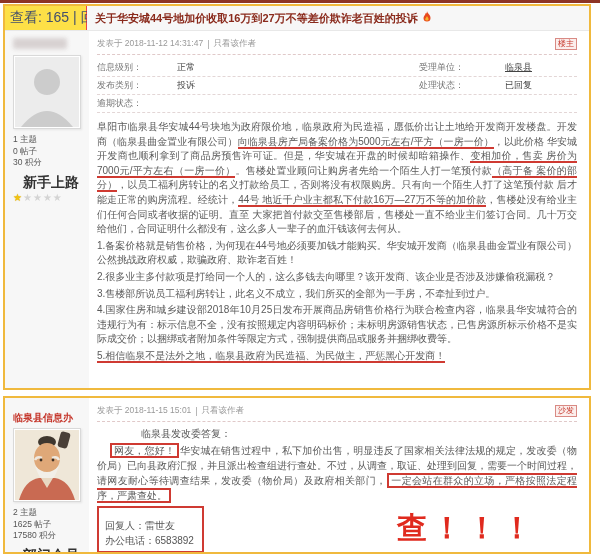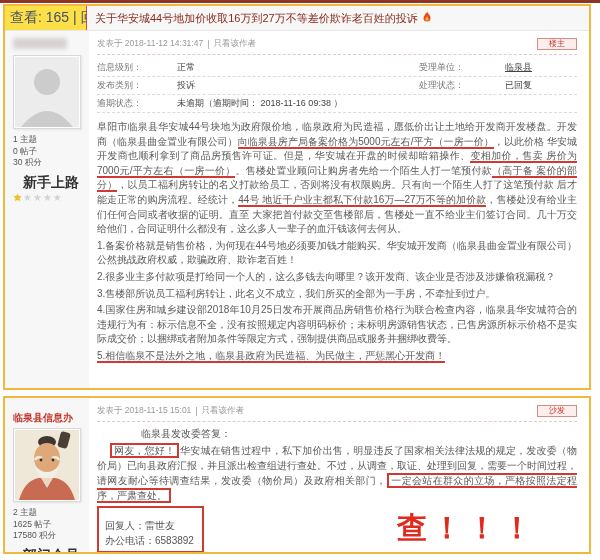--- a/index.html
+++ b/index.html
@@ -11,40 +11,40 @@
   }
   .topstrip{position:absolute;top:0;left:0;width:600px;height:3px;background:#8d3425;}
   .box{position:absolute;left:3px;width:588px;border:2px solid #f0b93d;background:#fff;box-sizing:border-box;overflow:hidden;}
   .box1{top:4px;height:386px;}
   .box2{top:396px;height:158px;}
 
   
   .hdr{display:flex;height:24px;border-bottom:1px solid #e8e8e8;align-items:stretch;}
   .hdr-left{width:82px;background:#fde047;border-right:1px solid #ef4444;display:flex;align-items:center;padding:0 5px;font-size:14px;color:#44506b;white-space:nowrap;box-sizing:border-box;}
   .hdr-title{flex:1;display:flex;align-items:center;padding:0 8px;background:#f7f7f7;}
-  .title-text{font-size:11px;font-weight:normal;color:#8a2a1c;white-space:nowrap;}
+  .title-text{font-size:11px;font-weight:bold;color:#8a2a1c;white-space:nowrap;}
   .flame{margin-left:4px;display:inline-block;}
 
   .postrow{display:flex;height:100%;}
   .side{width:84px;box-sizing:border-box;padding:5px 0 0 8px;background:#f7f7f7;flex:none;}
   .main{flex:1;box-sizing:border-box;padding:6px 12px 0 8px;min-width:0;}
 
   .blur-name{width:54px;height:11px;background:#d8d2d2;border-radius:2px;filter:blur(2px);margin:2px 0 6px 0;}
   .uname{font-size:10px;font-weight:bold;color:#c5352a;margin:8px 0 3px 0;white-space:nowrap;}
   .avatar-box{width:66px;height:72px;background:#fff;border:1px solid #d9d9d9;box-shadow:1px 1px 2px rgba(0,0,0,.08);display:flex;align-items:center;justify-content:center;}
   .stats{font-size:8.5px;color:#555;line-height:11.5px;margin-top:5px;}
   .rank{font-size:14px;font-weight:bold;color:#333;margin-top:5px;text-align:center;}
   .stars{font-size:10px;line-height:12px;letter-spacing:1px;white-space:nowrap;}
   .star-on{color:#f2c40f;text-shadow:0 0 1px #c79400;}
   .star-off{color:#d4d4d4;}
 
   .dateline{display:flex;align-items:center;font-size:8.5px;color:#999;height:14px;}
   .dateline .sep{margin:0 4px;}
   .dateline .spacer{flex:1;}
-  .floor-badge{font-size:8px;color:#c5352a;border:1px solid #d98a84;background:#fbeeec;padding:0 11px;line-height:10px;white-space:nowrap;}
+  .floor-badge{font-size:8px;color:#c5352a;border:1px solid #d98a84;background:#fbeeec;padding:0 2px;line-height:10px;white-space:nowrap;}
   .dashsep{border-bottom:1px dashed #e0c9c9;margin:3px 0 0 0;}
 
   .infotable{margin-top:4px;font-size:9px;color:#666;}
   .inforow{display:flex;align-items:center;height:17px;border-bottom:1px dashed #e3d6d6;gap:24px;}
   .inforow .lbl{width:56px;color:#777;flex:none;}
   .inforow .val{width:180px;color:#444;flex:none;}
   .inforow .lbl2{width:62px;color:#777;flex:none;margin-left:38px;}
   .inforow .val2{color:#444;}
   a.link{color:#3b5fc0;text-decoration:underline;cursor:pointer;}
 
@@ -112,21 +112,20 @@
           <a class="val2 link">临泉县</a>
         </div>
         <div class="inforow">
           <span class="lbl">发布类别：</span>
           <span class="val">投诉</span>
           <span class="lbl2">处理状态：</span>
           <span class="val2">已回复</span>
         </div>
         <div class="inforow">
           <span class="lbl">逾期状态：</span>
-          <span class="val" style="width:auto">未逾期（逾期时间： 2018-11-16 09:38 ）</span>
         </div>
       </div>
 
       <div class="bodytext">
         <p><span>阜阳市临泉县华安城44号块地为政府限价地，临泉政府为民造福，愿低价出让土地给开发商开发楼盘。开发商（临泉县曲金置业有限公司）</span><span class="u-red">向临泉县房产局备案价格为5000元左右/平方（一房一价）</span><span>，以此价格 华安城开发商也顺利拿到了商品房预售许可证。但是，华安城在开盘的时候却暗箱操作、</span><span class="u-red">变相加价，售卖 房价为7000元/平方左右（一房一价）</span><span>。售楼处置业顾问让购房者先给一个陌生人打一笔预付款</span><span class="u-red">（高于备 案价的部分）</span><span>，以员工福利房转让的名义打款给员工，否则将没有权限购房。只有向一个陌生人打了这笔预付款 后才能走正常的购房流程。经统计，</span><span class="u-red">44号 地近千户业主都私下付款16万—27万不等的加价款</span><span>，售楼处没有给业主们任何合同或者收据的证明。直至 大家把首付款交至售楼部后，售楼处一直不给业主们签订合同。几十万交给他们，合同证明什么都没有，这么多人一辈子的血汗钱该何去何从。</span></p>
         <p><span>1.备案价格就是销售价格，为何现在44号地必须要加钱才能购买。华安城开发商（临泉县曲金置业有限公司）公然挑战政府权威，欺骗政府、欺诈老百姓！</span></p>
         <p><span>2.很多业主多付款项是打给同一个人的，这么多钱去向哪里？该开发商、该企业是否涉及涉嫌偷税漏税？</span></p>
         <p><span>3.售楼部所说员工福利房转让，此名义不成立，我们所买的全部为一手房，不牵扯到过户。</span></p>
         <p><span>4.国家住房和城乡建设部2018年10月25日发布开展商品房销售价格行为联合检查内容，临泉县华安城符合的违规行为有：标示信息不全，没有按照规定内容明码标价；未标明房源销售状态，已售房源所标示价格不是实际成交价；以捆绑或者附加条件等限定方式，强制提供商品或服务并捆绑收费等。</span></p>
         <p><span class="u-red">5.相信临泉不是法外之地，临泉县政府为民造福、为民做主，严惩黑心开发商！</span></p>

